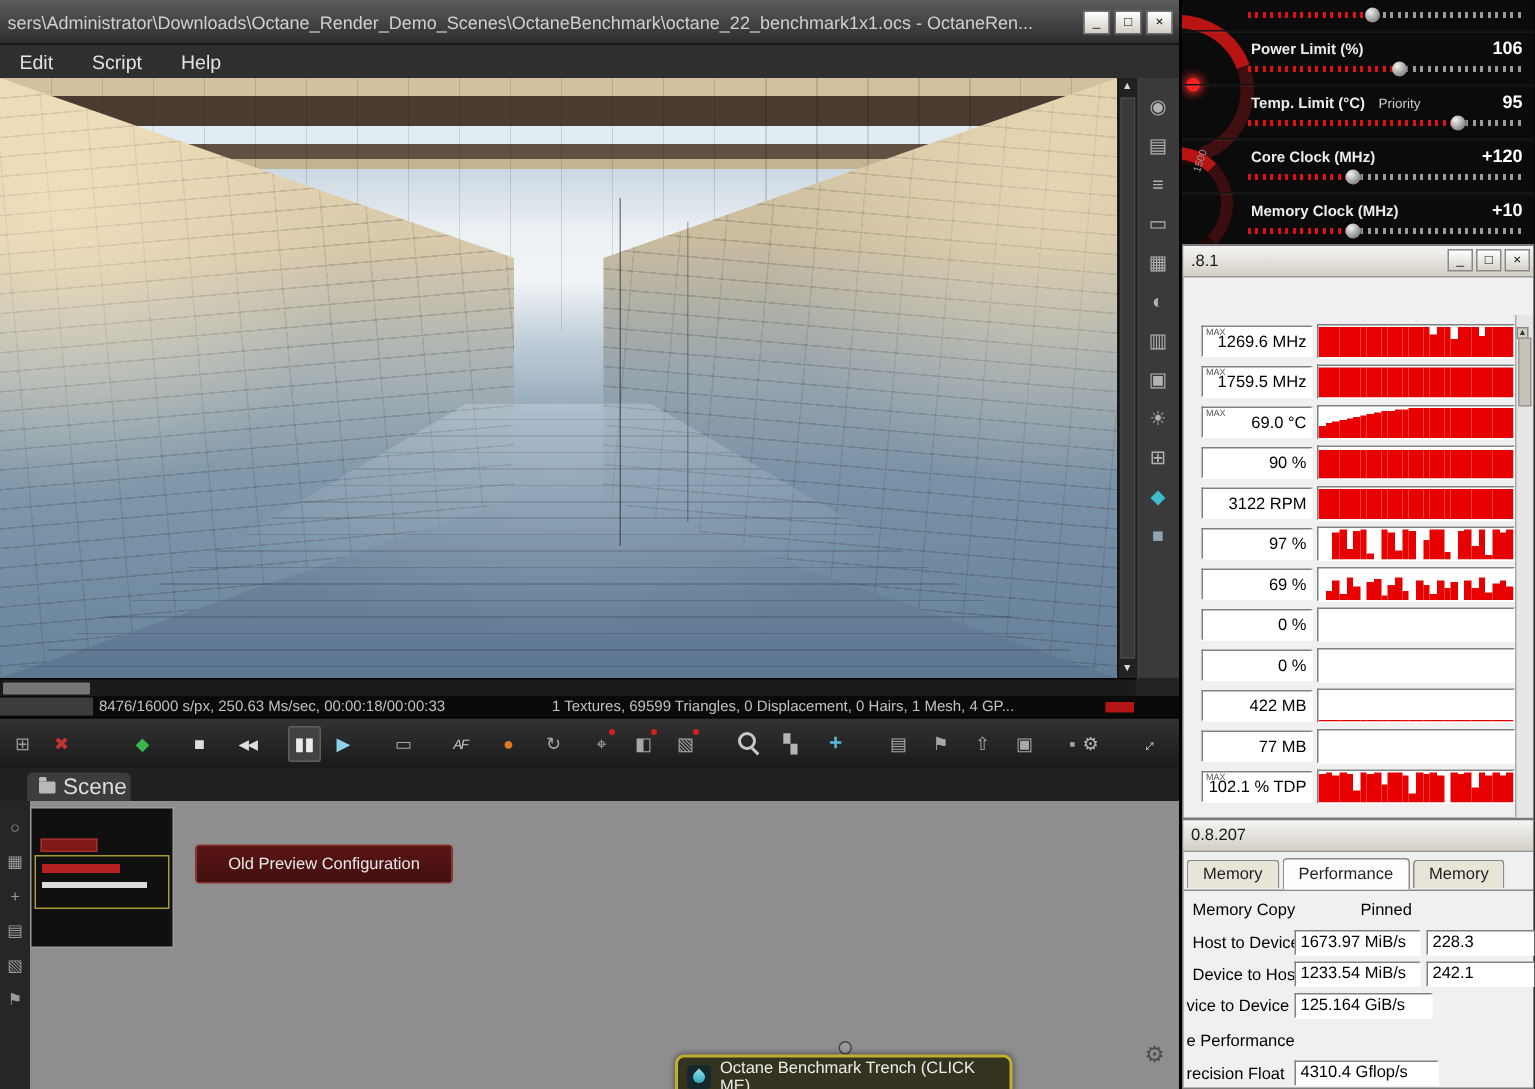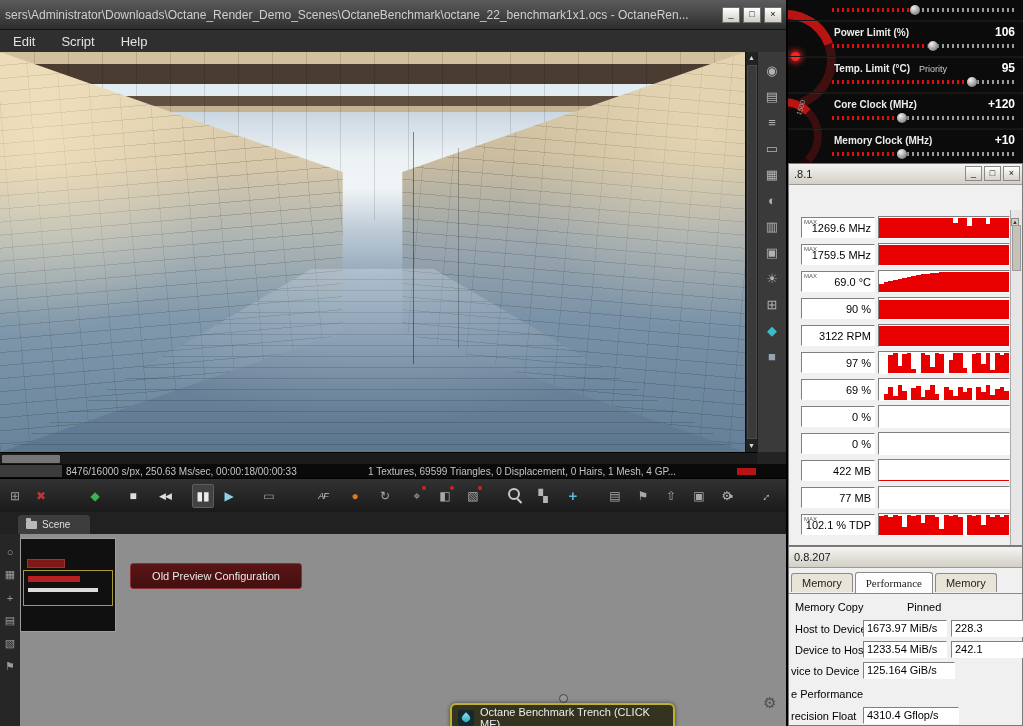--- a/index.html
+++ b/index.html
@@ -67,22 +67,22 @@
   .tb-ic{width:22px;height:24px;display:inline-flex;align-items:center;justify-content:center;font-size:12px;position:relative;flex:none;}
   .tb-ic.small{font-size:9px;letter-spacing:-1px;}
   .tb-ic.bold{font-weight:bold;font-size:15px;}
   .tb-ic.act{background:#424242;border:1px solid #5e5e5e;border-radius:2px;box-sizing:border-box;}
   .reddot{position:absolute;right:2px;top:2px;width:4px;height:4px;background:#d02020;border-radius:50%;}
   .mag::before{content:'';position:absolute;left:4px;top:4px;width:8px;height:8px;border:2px solid #c8c8c8;border-radius:50%;}
   .mag::after{content:'';position:absolute;left:14px;top:14px;width:6px;height:2px;background:#c8c8c8;transform:rotate(45deg);transform-origin:0 0;}
   .rtool-right{position:absolute;right:10px;top:0;height:34px;display:flex;align-items:center;gap:16px;}
   
   .scenetabs{position:absolute;left:0;top:512px;width:786px;height:22px;background:#212121;}
-  .scene-tab{position:absolute;left:18px;bottom:0;height:19px;padding:0 20px 0 8px;background:#3d3d3d;border-radius:4px 4px 0 0;
-             display:flex;align-items:center;gap:5px;color:#ddd;font-size:10px;}
+  .scene-tab{position:absolute;left:18px;bottom:0;height:19px;padding:0 2px 0 8px;background:#3d3d3d;border-radius:4px 4px 0 0;
+             display:flex;align-items:center;gap:5px;color:#ddd;font-size:15px;}
   .folder{width:11px;height:8px;background:#b9b9b9;border-radius:1px;position:relative;}
   .folder::before{content:'';position:absolute;top:-3px;left:0;width:5px;height:3px;background:#b9b9b9;border-radius:1px 1px 0 0;}
   
   .nodearea{position:absolute;left:0;top:534px;width:786px;height:192px;background:#8e8e8e;overflow:hidden;}
   .ne-toolbar{position:absolute;left:0;top:0;width:20px;height:192px;background:#262626;display:flex;flex-direction:column;align-items:center;padding-top:6px;box-sizing:border-box;}
   .ne-ic{width:18px;height:23px;display:flex;align-items:center;justify-content:center;font-size:11px;color:#9a9a9a;}
   .pv-panel{position:absolute;left:20px;top:4px;width:96px;height:94px;background:#101010;border:1px solid #9c9c9c;box-sizing:border-box;}
   .pv-redbar{position:absolute;left:6px;top:20px;width:36px;height:7px;background:#801818;border:1px solid #a03030;}
   .pv-sel{position:absolute;left:2px;top:31px;width:88px;height:34px;border:1px solid #a89a32;}
   .pv-line1{position:absolute;left:4px;top:5px;width:52px;height:6px;background:#b62020;}
@@ -118,21 +118,21 @@
   .gpuz{left:788px;top:163px;width:235px;height:383px;}
   .bench{left:788px;top:546px;width:235px;height:180px;}
   .xp-title{position:relative;height:20px;background:linear-gradient(180deg,#f5f4f2,#d3cfc6);border-bottom:1px solid #9a9a9a;
             display:flex;align-items:center;font-size:11px;color:#1a1a1a;padding-left:5px;}
   .xpbtns{position:absolute;right:2px;top:2px;display:flex;gap:2px;}
   .xpbtn{width:17px;height:15px;background:linear-gradient(#ffffff,#d6d2c8);border:1px solid #8a8a8a;font-size:9px;
          line-height:13px;text-align:center;color:#111;box-sizing:border-box;}
   .gz-tabs{position:relative;height:25px;background:#f0f0f0;border-bottom:1px solid #9a9a9a;}
   .xp-tab{display:inline-block;padding:3px 10px;font-size:11px;background:#e8e4d8;border:1px solid #8a8a8a;border-bottom:none;
           border-radius:3px 3px 0 0;margin-right:2px;color:#222;}
-  .xp-tab.act{background:#fdfdfd;padding:4px 10px;font-family:Liberation Serif, serif;}
+  .xp-tab.act{background:#fdfdfd;padding:4px 10px;}
   .gz-tab{position:absolute;left:2px;bottom:-1px;}
   .cam{position:absolute;right:16px;top:6px;width:17px;height:12px;background:#3a3a3a;border-radius:2px;}
   .cam::before{content:'';position:absolute;top:-3px;left:3px;width:6px;height:3px;background:#3a3a3a;}
   .cam::after{content:'';position:absolute;top:3px;left:5px;width:6px;height:6px;border-radius:50%;background:#e8e8e8;border:1px solid #222;box-sizing:border-box;}
   .gz-body{position:absolute;left:0;top:46px;right:0;bottom:0;padding-top:4px;overflow:hidden;}
   .gz-row{display:flex;align-items:center;height:27px;padding-left:12px;}
   .gz-val{width:74px;height:21px;background:#fff;border:1px solid;border-color:#808080 #fff #fff #808080;position:relative;
           display:flex;align-items:center;justify-content:flex-end;padding-right:3px;box-sizing:border-box;font-size:11px;color:#000;}
   .gz-max{position:absolute;left:2px;top:1px;font-size:6px;color:#555;}
   .gz-graph{width:132px;height:23px;margin-left:3px;background:#fff;border:1px solid;border-color:#808080 #fff #fff #808080;
@@ -215,21 +215,21 @@
     <div class="rtoolbar">
       <span style="display:flex;align-items:center;">
           <span class="tb-ic" style="color: rgb(154, 154, 154);">⊞</span>
           <span class="tb-ic" style="margin-left: 4px; color: rgb(194, 52, 52);">✖</span>
           <span class="tb-ic" style="margin-left: 32px; color: rgb(58, 181, 78);">◆</span>
           <span class="tb-ic" style="margin-left: 16px; color: rgb(222, 222, 222);">■</span>
           <span class="tb-ic small" style="margin-left: 10px; color: rgb(222, 222, 222);">◀◀</span>
           <span class="tb-ic act" style="margin-left: 16px; color: rgb(236, 236, 236);">▮▮</span>
           <span class="tb-ic" style="margin-left: 4px; color: rgb(142, 210, 234);">▶</span>
           <span class="tb-ic" style="margin-left: 18px; color: rgb(168, 168, 168);">▭</span>
-          <span class="tb-ic small" style="margin-left: 32px; color: rgb(196, 196, 196); font-style: italic;">AF</span>
+          <span class="tb-ic small" style="margin-left: 16px; color: rgb(196, 196, 196); font-style: italic;">AF</span>
           <span class="tb-ic" style="margin-left: 10px; color: rgb(224, 122, 30);">●</span>
           <span class="tb-ic" style="margin-left: 8px; color: rgb(168, 168, 168);">↻</span>
           <span class="tb-ic" style="margin-left: 10px; color: rgb(168, 168, 168);">⌖<i class="reddot"></i></span>
           <span class="tb-ic" style="margin-left: 6px; color: rgb(168, 168, 168);">◧<i class="reddot"></i></span>
           <span class="tb-ic" style="margin-left: 6px; color: rgb(168, 168, 168);">▧<i class="reddot"></i></span>
           <span class="tb-ic mag" style="margin-left: 20px;"></span>
           <span class="tb-ic" style="margin-left: 6px; color: rgb(180, 180, 180);">▚</span>
           <span class="tb-ic bold" style="margin-left: 8px; color: rgb(88, 184, 220);">+</span>
           <span class="tb-ic" style="margin-left: 20px; color: rgb(168, 168, 168);">▤</span>
           <span class="tb-ic" style="margin-left: 6px; color: rgb(168, 168, 168);">⚑</span>

